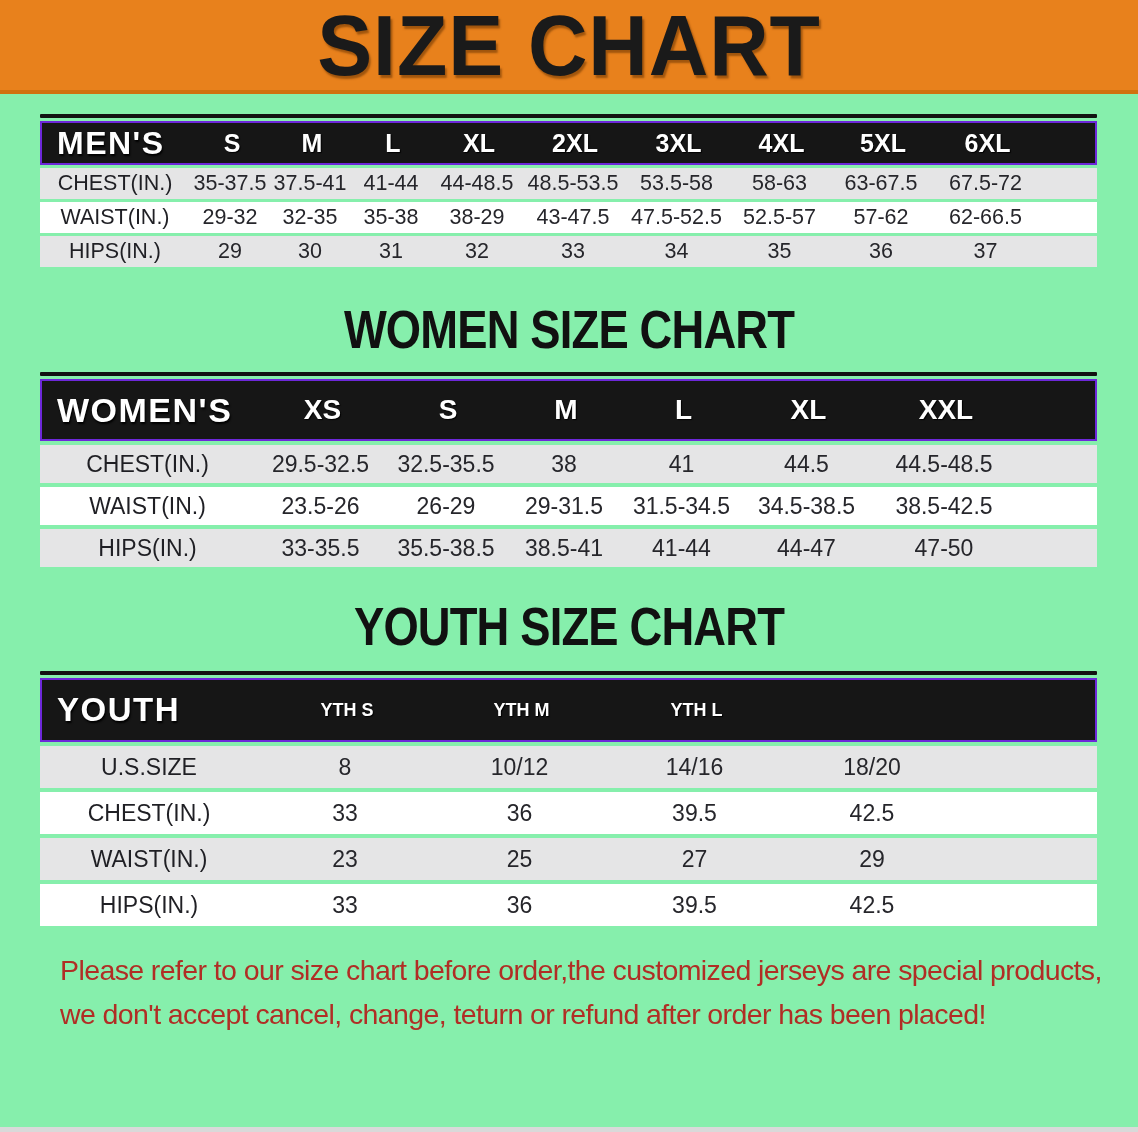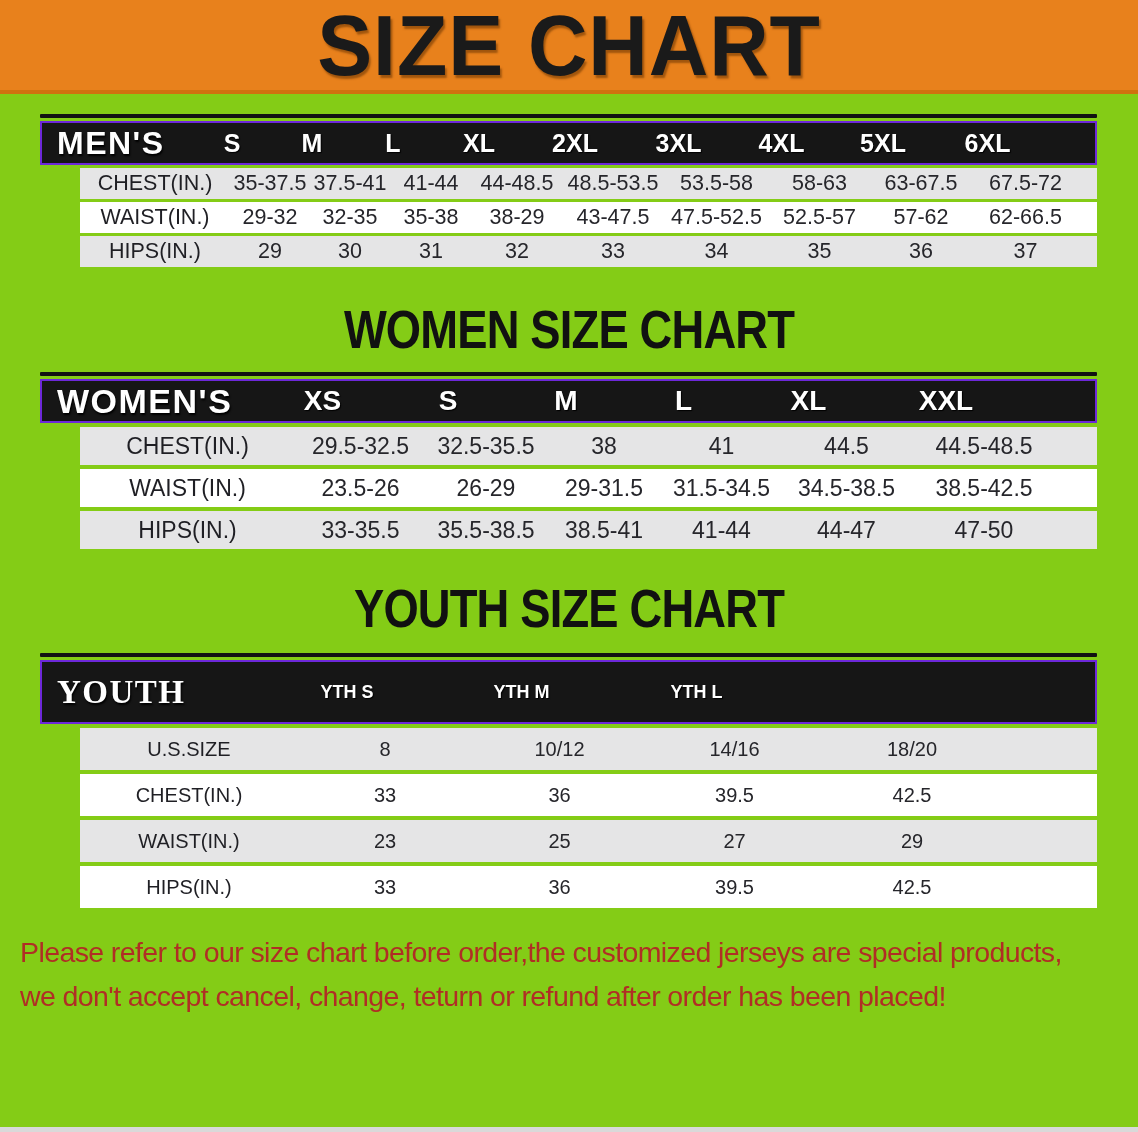--- a/index.html
+++ b/index.html
@@ -1,20 +1,20 @@
 <!DOCTYPE html>
 <html><head>
 <meta charset="utf-8">
 <style>
   * { margin:0; padding:0; box-sizing:border-box; }
   html,body { background:#fff; }
   .page {
     position:relative;
     width:1138px; height:1132px;
-    background:#84cc16;
+    background:#86efac;
     overflow:hidden;
     font-family:"Liberation Sans", sans-serif;
   }
 
   
   .banner {
     height:94px;
     background:#E8811C;
     border-bottom:4px solid #D0720F;
     display:flex; align-items:center; justify-content:center;
@@ -52,76 +52,75 @@
 
   .topline { height:4px; background:#121212; margin-bottom:3px; border-radius:1px; }
 
   .thead {
     display:grid; align-items:center;
     background:#161616;
     color:#fff;
     border:2px solid #6d28d9;
   }
   .men-table   .thead { height:44px; }
-  .women-table .thead { height:44px; }
+  .women-table .thead { height:62px; }
   .youth-table .thead { height:64px; }
 
   .men-table   .thead, .men-table   .trow { grid-template-columns:150px 80px 80px 82px 90px 102px 105px 101px 102px 107px; padding-right:58px; }
   .women-table .thead, .women-table .trow { grid-template-columns:215px 131px 120px 116px 119px 131px 144px; padding-right:81px; }
   .youth-table .thead, .youth-table .trow { grid-template-columns:218px 174px 175px 175px 180px; padding-right:135px; }
 
   .corner-label {
     font-weight:700;
     padding-left:15px;
     letter-spacing:1.5px;
     text-shadow:1px 2px 2px #000;
     white-space:nowrap;
   }
   .men-table   .corner-label { font-size:32px; }
   .women-table .corner-label { font-size:34px; }
-  .youth-table .corner-label { font-size:33px;font-family:Liberation Serif, serif; }
+  .youth-table .corner-label { font-size:33px; }
 
   .col-head {
     text-align:center;
     font-weight:600;
     text-shadow:1px 1px 1px #000;
     white-space:nowrap;
   }
   .men-table   .col-head { font-size:25px; }
   .women-table .col-head { font-size:28px; }
   .youth-table .col-head { font-size:18px; }
 
   .trow {
     display:grid; align-items:center;
     background:#ffffff;
-    margin-left:40px;
   }
   .trow.gray { background:#E5E5E6; }
   .men-table   .trow { height:31px; margin-top:3px; }
   .women-table .trow { height:38px; margin-top:4px; }
   .youth-table .trow { height:42px; margin-top:4px; }
 
   .row-label {
     text-align:center;
     color:#1f1f24;
     white-space:nowrap;
   }
   .cell {
     text-align:center;
     color:#26262B;
     white-space:nowrap;
   }
   .men-table   .row-label, .men-table   .cell { font-size:21.5px; }
   .women-table .row-label, .women-table .cell { font-size:23px; }
-  .youth-table .row-label, .youth-table .cell { font-size:20px; }
+  .youth-table .row-label, .youth-table .cell { font-size:23px; }
 
   
   .disclaimer {
     margin-top:22px;
-    padding-left:20px;
+    padding-left:60px;
     color:#B02E25;
     font-size:28.5px;
     letter-spacing:-0.6px;
     line-height:44px;
     white-space:nowrap;
   }
 
   .bottom-edge {
     position:absolute; left:0; bottom:0;
     width:100%; height:5px;

